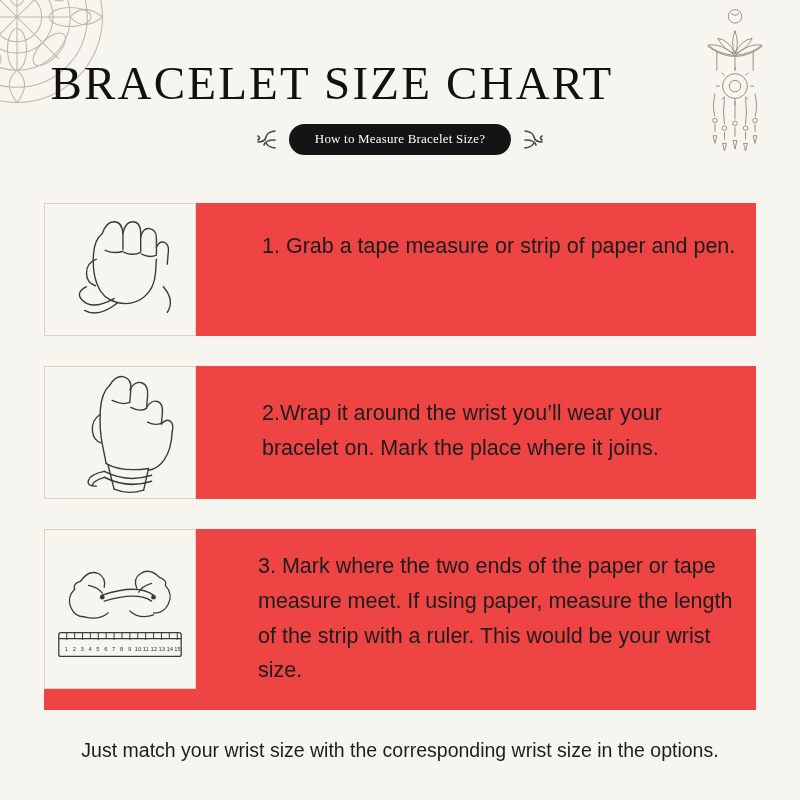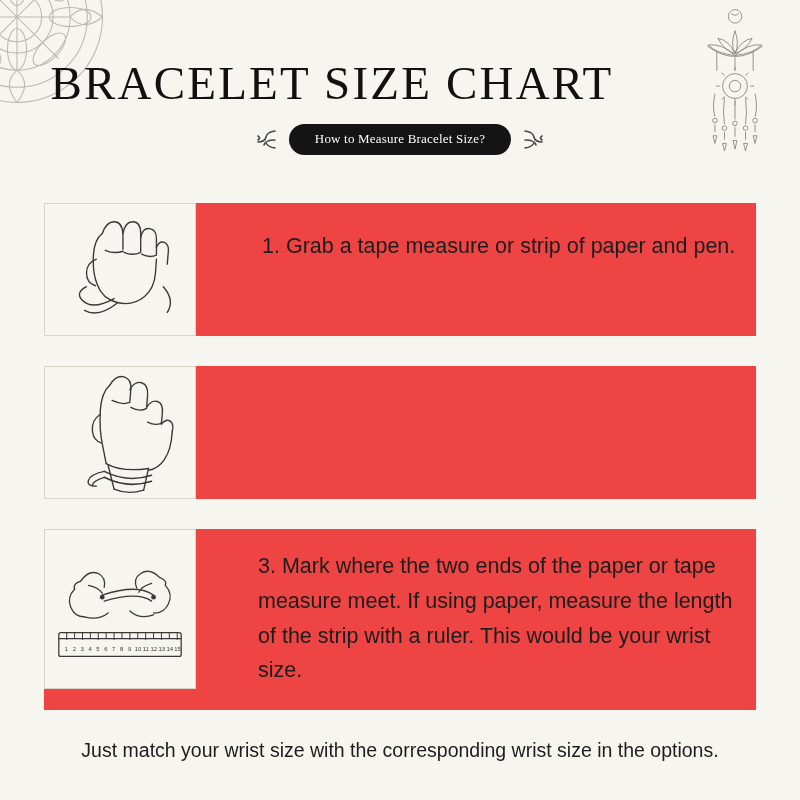--- a/index.html
+++ b/index.html
@@ -281,20 +281,21 @@
         <path d="M70 124 q14 6 30 1"></path>
         <path d="M64 100 l6 24"></path>
         <path d="M105 103 l-5 22"></path>
 
         <path d="M60 106 q24 12 48 4" stroke-width="1.6"></path>
         <path d="M60 112 q24 12 48 4" stroke-width="1.6"></path>
         <path d="M60 106 q-14 3 -16 9 q-2 6 8 6"></path>
         <path d="M60 112 q-12 4 -12 8"></path>
       </svg>
     </div>
+    <div class="step-text">2.Wrap it around the wrist you’ll wear your bracelet on. Mark the place where it joins.</div>
   </div>
 
   <div class="step step-3">
     <div class="thumb">
       <svg viewBox="0 0 152 160" fill="none" stroke="#3a3a3a" stroke-width="1.3" stroke-linecap="round">
 
         <path d="M36 52 q8 -12 18 -8 q8 4 6 14"></path>
         <path d="M30 60 q-8 8 -4 18 q4 10 14 10"></path>
         <path d="M36 52 q-8 2 -6 8"></path>
         <path d="M44 56 q10 2 14 8"></path>

